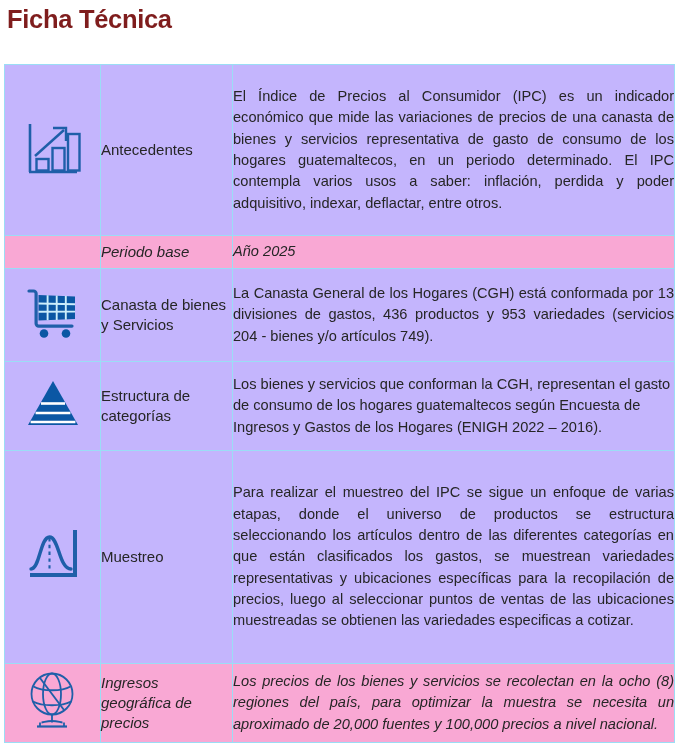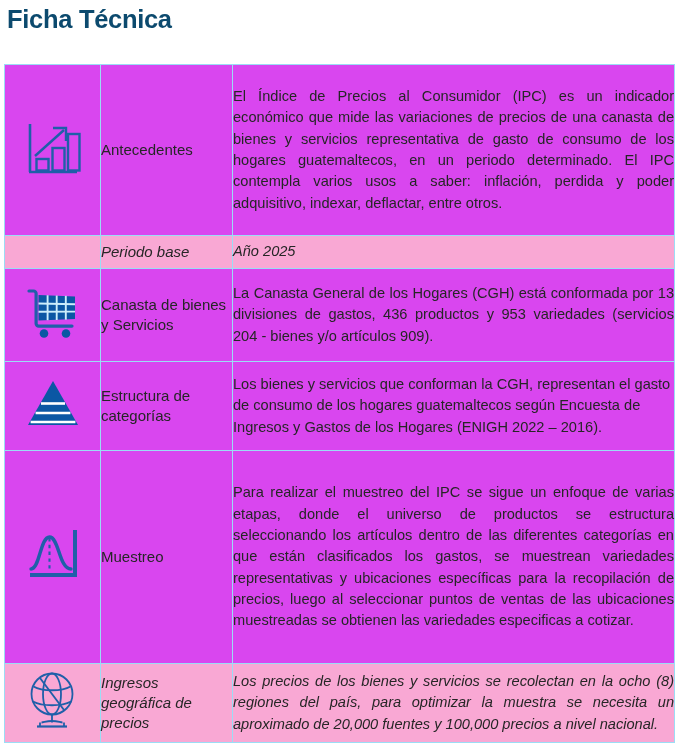--- a/index.html
+++ b/index.html
@@ -24,21 +24,21 @@
     box-sizing: border-box;
   }
 
   
   .page-title {
     position: absolute;
     left: 7px;
     top: 2px;
     font-size: 25.5px;
     font-weight: bold;
-    color: #0c4a6e;
+    color: #7f1d1d;
     letter-spacing: -0.3px;
     line-height: 34px;
     white-space: nowrap;
   }
 
   
   .ficha-table {
     position: absolute;
     left: 4px;
     top: 64px;
@@ -49,21 +49,21 @@
   .ficha-table td {
     border: 1px solid #9BDDF5;
     vertical-align: middle;
     padding: 0;
   }
 
   .col-icon   { width: 96px; }
   .col-label  { width: 132px; }
   .col-desc   { width: 442px; }
 
-  tr.shaded td { background: #d946ef; }
+  tr.shaded td { background: #c4b5fd; }
   tr.plain  td { background: #f9a8d4; font-style: italic; }
 
   
   .icon-cell {
     text-align: center;
     vertical-align: middle;
   }
   .icon-box {
     display: inline-block;
     line-height: 0;
@@ -145,21 +145,21 @@
                 <line x1="40.8" y1="10.8" x2="40.8" y2="34.7"></line>
                 <line x1="13.5" y1="18.5" x2="50" y2="19.3"></line>
                 <line x1="13.5" y1="26.8" x2="50" y2="26.6"></line>
               </g>
               <circle class="ic-fill" cx="19" cy="48.5" r="4.3"></circle>
               <circle class="ic-fill" cx="41" cy="48.5" r="4.3"></circle>
             </svg>
           </span>
         </td>
         <td class="label-cell">Canasta de bienes y Servicios</td>
-        <td class="desc-cell">La Canasta General de los Hogares (CGH) está conformada por 13 divisiones de gastos, 436 productos y 953 variedades (servicios 204 - bienes y/o artículos 909).</td>
+        <td class="desc-cell">La Canasta General de los Hogares (CGH) está conformada por 13 divisiones de gastos, 436 productos y 953 variedades (servicios 204 - bienes y/o artículos 749).</td>
       </tr>
 
       <tr class="shaded">
         <td class="icon-cell" style="height:88px">
           <span class="icon-box">
             <svg width="54" height="50" viewBox="0 0 54 50">
               <path class="ic-fill" d="M27 2 L52 46 L2 46 Z"></path>
               <g stroke="#FFFFFF" stroke-width="2.6">
                 <line x1="15.0" y1="24.5" x2="39.0" y2="24.5"></line>
                 <line x1="9.6" y1="34.0" x2="44.4" y2="34.0"></line>

